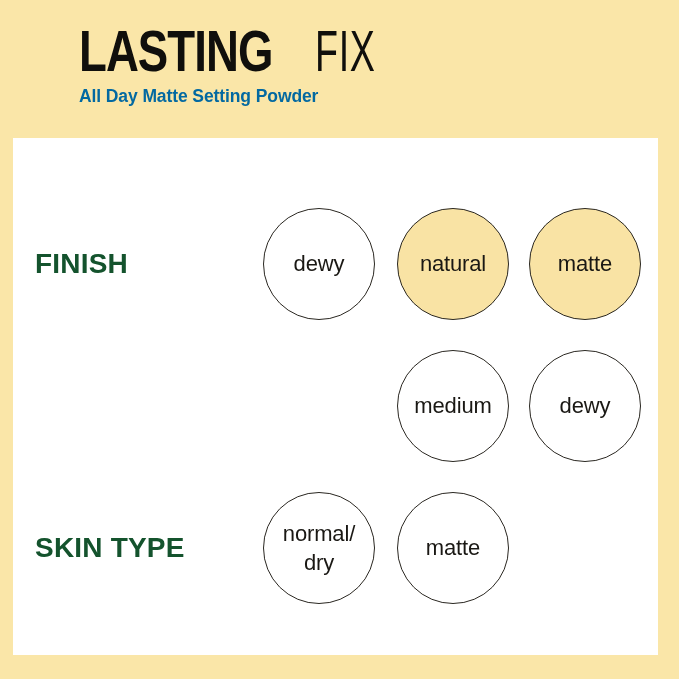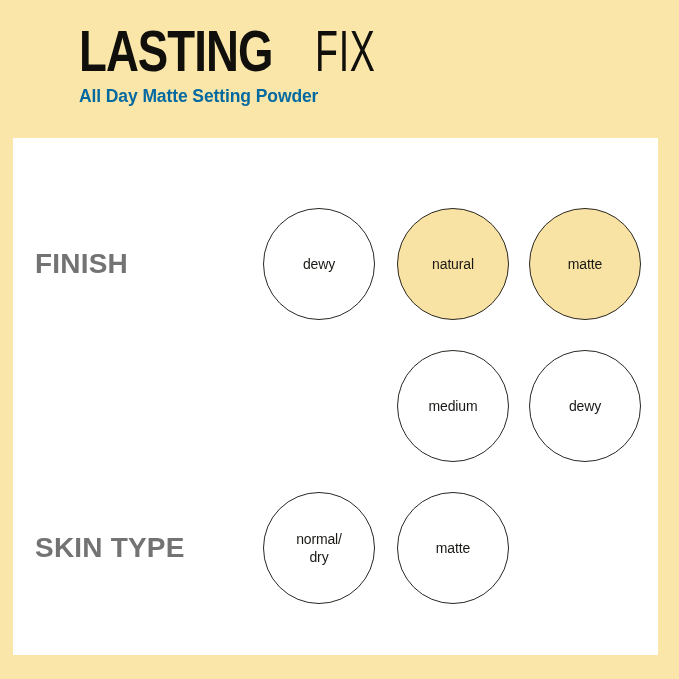--- a/index.html
+++ b/index.html
@@ -105,21 +105,21 @@
     position: absolute;
     left: 22px;
     top: 0;
     height: 112px;
     display: flex;
     align-items: center;
     font-family: "Liberation Sans", sans-serif;
     font-weight: 700;
     font-size: 28px;
     letter-spacing: 0.2px;
-    color: #737373;
+    color: #14532d;
     white-space: nowrap;
   }
 
   .bubble {
     position: absolute;
     top: 0;
     width: 112px;
     height: 112px;
     border-radius: 50%;
     border: 1.3px solid #2a2721;
@@ -132,21 +132,21 @@
   }
   .bubble.col-0 { left: 250px; }
   .bubble.col-1 { left: 384px; }
   .bubble.col-2 { left: 516px; }
 
   .bubble.on { background: #f9e3a4; }
 
   .bubble-text {
     font-family: "Liberation Sans", sans-serif;
     font-weight: 400;
-    font-size: 14px;
+    font-size: 22px;
     line-height: 1.32;
     color: #1a1814;
     letter-spacing: -0.15px;
     white-space: pre-line;
   }
 </style>
 </head>
 <body>
 
 <div id="poster">

